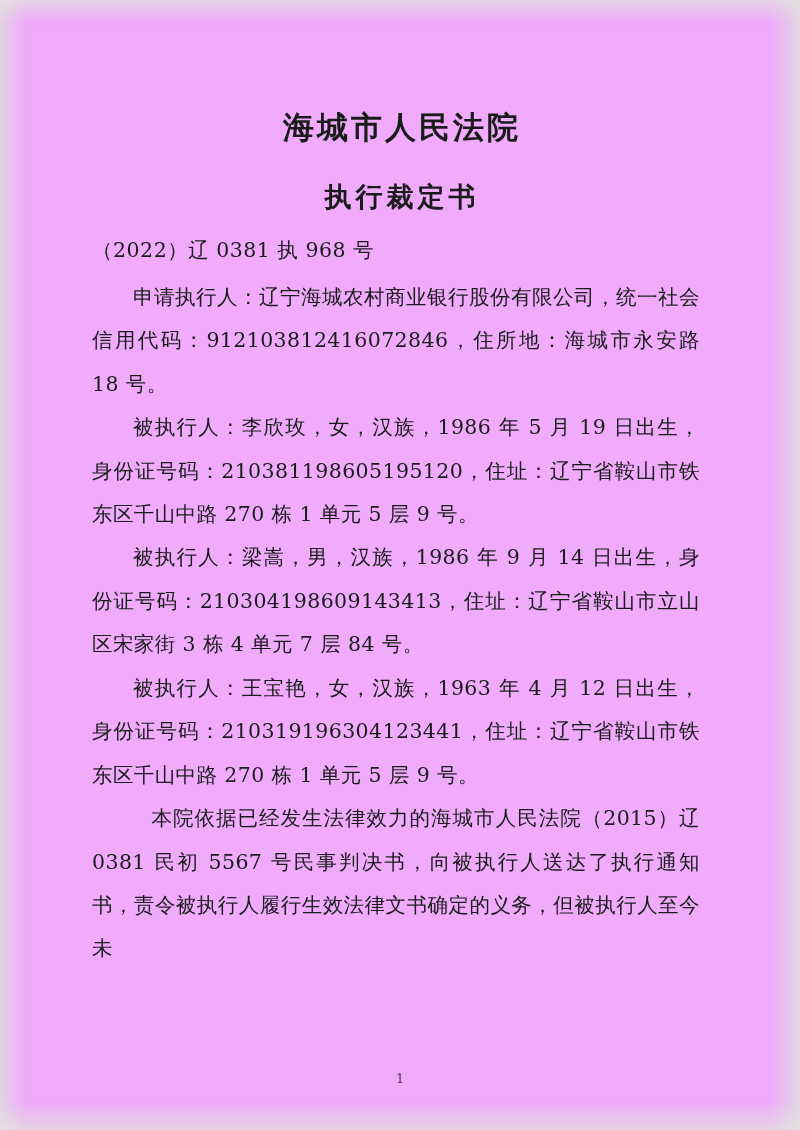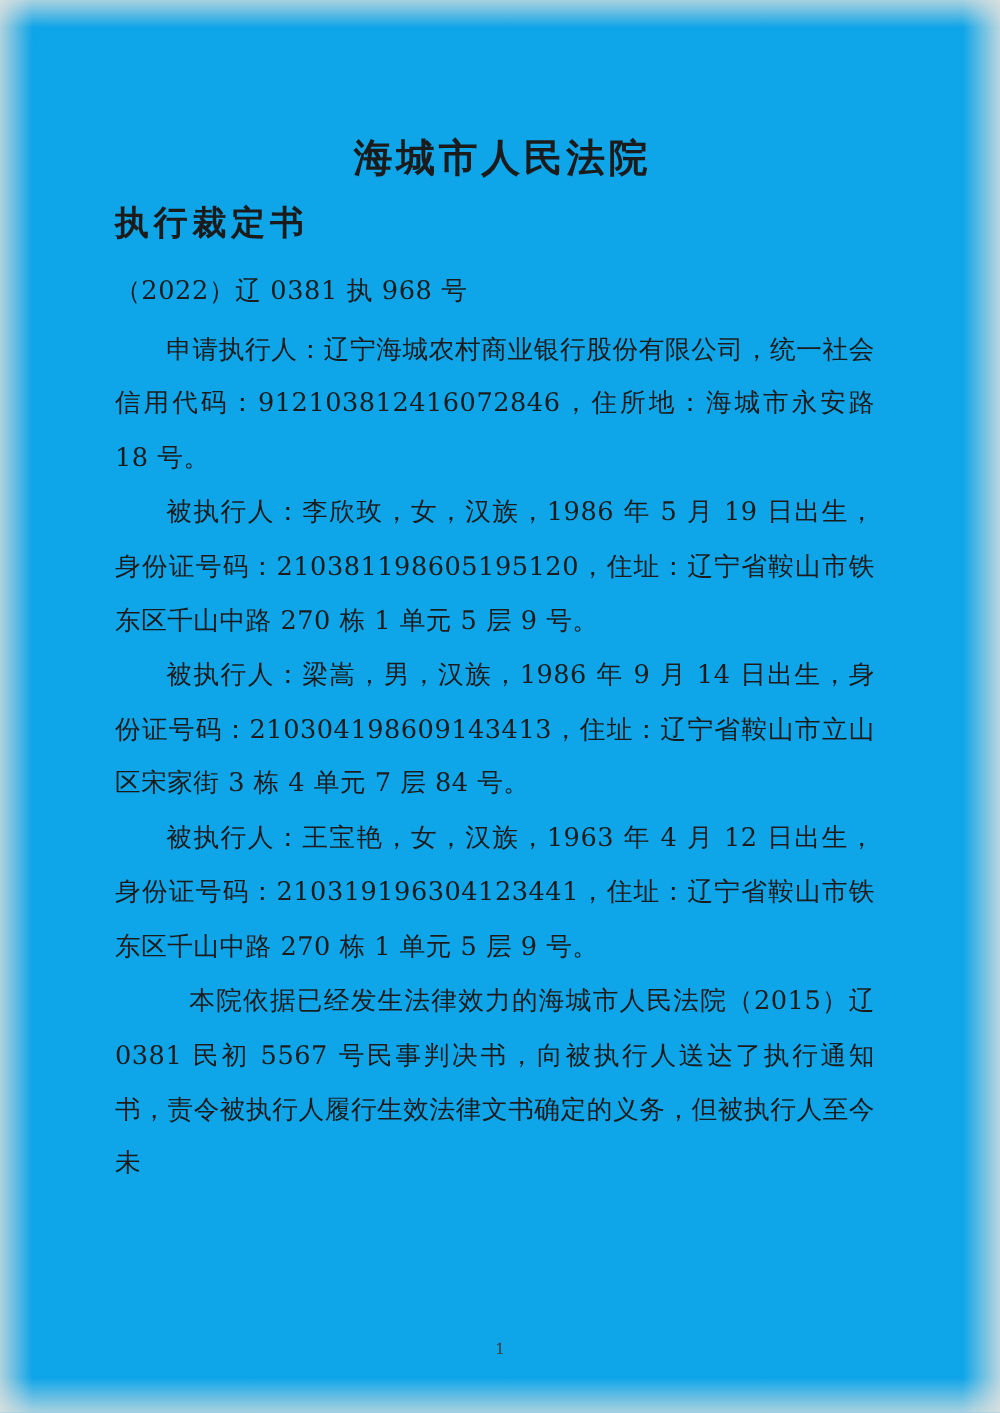--- a/index.html
+++ b/index.html
@@ -11,21 +11,21 @@
     width: 800px;
     height: 1130px;
     font-family: "DejaVu Serif", "Liberation Serif", serif;
     color: #1b1b1b;
     position: relative;
     overflow: hidden;
   }
   .page {
     position: absolute;
     inset: 0;
-    background: #0ea5e9;
+    background: #f0abfc;
   }
   
   .page::before {
     content: "";
     position: absolute;
     inset: 0;
     box-shadow: inset 0 0 30px rgba(180,180,175,0.18);
     pointer-events: none;
   }
   .doc-body {
@@ -37,26 +37,26 @@
   .doc-title {
     text-align: center;
     font-size: 31px;
     font-weight: bold;
     letter-spacing: 3px;
     line-height: 1.5;
     margin: 0 0 2px 0;
     font-family: "DejaVu Serif", "Liberation Serif", serif;
   }
   .doc-subtitle {
-    text-align: left;
+    text-align: center;
     font-size: 27px;
     font-weight: bold;
     letter-spacing: 4px;
     line-height: 1.6;
-    margin: 6px 0 18px 0;
+    margin: 24px 0 18px 0;
   }
   .case-no {
     text-align: left;
     font-size: 20.5px;
     letter-spacing: 0.5px;
     margin: 10px 0 12px 0;
     padding-right: 6px;
   }
   p.para {
     font-size: 20.5px;

